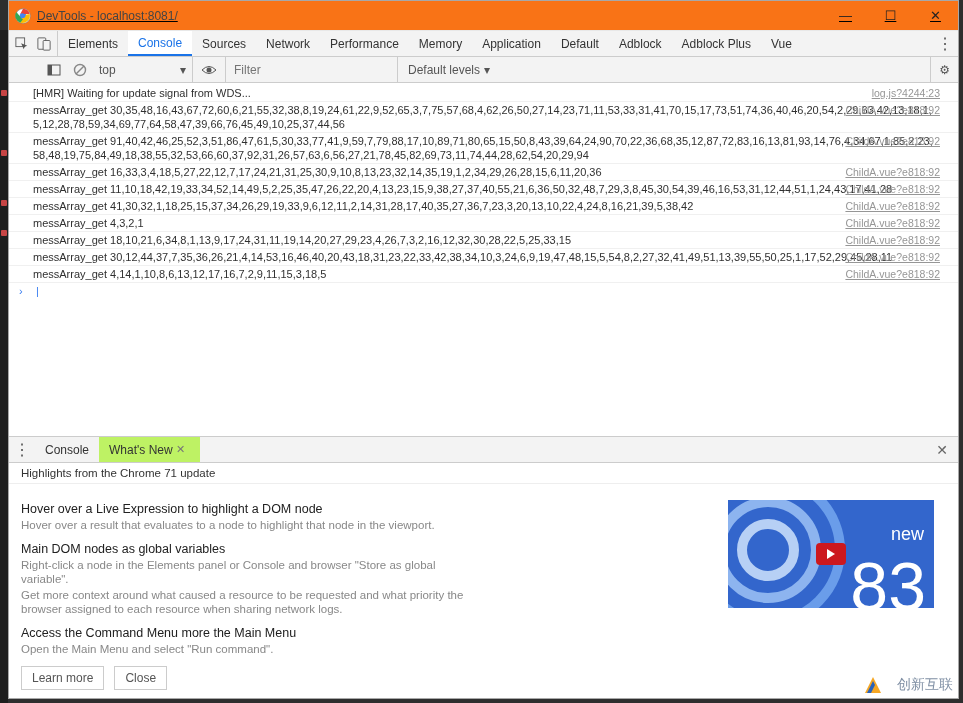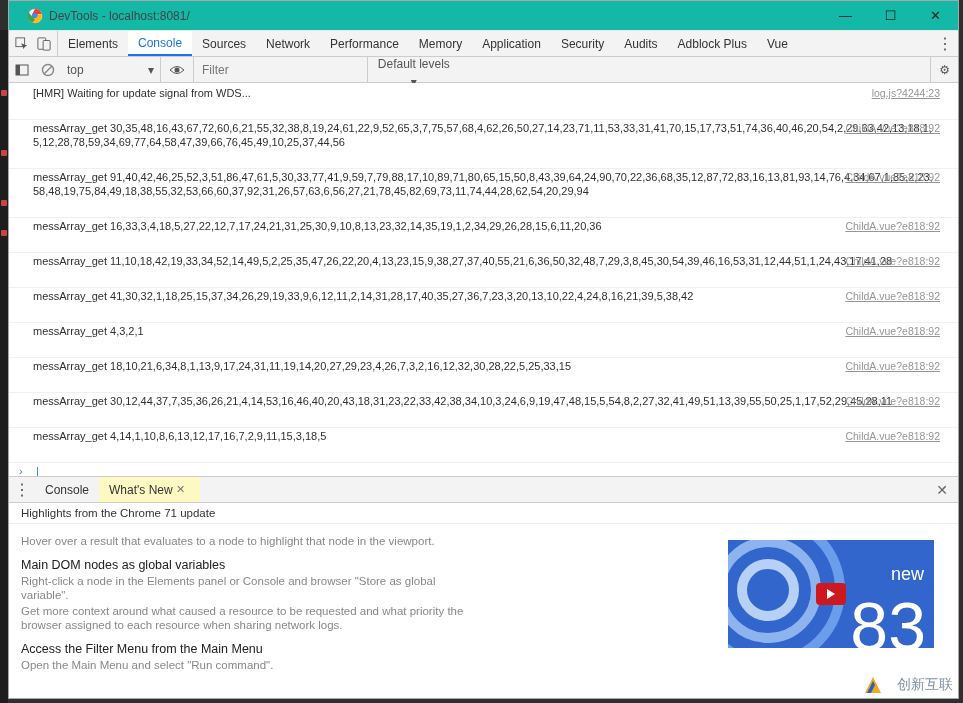--- a/index.html
+++ b/index.html
@@ -1,46 +1,46 @@
 <!DOCTYPE html>
 <html><head>
 <meta charset="utf-8">
 <style>
 * { box-sizing: border-box; margin: 0; padding: 0; font-family: "Segoe UI", Arial, sans-serif; }
 body { width: 963px; height: 703px; background: #2e2e2e; overflow: hidden; position: relative; }
 .window { position: absolute; left: 8px; top: 0; right: 4px; bottom: 4px; background: #fff; border: 1px solid #a8a8a8; display: flex; flex-direction: column; }
-.titlebar { height: 30px; background: #14b8a6; border-bottom: 1px solid #e8e8e8; display: flex; align-items: center; padding-left: 18px; }
+.titlebar { height: 30px; background: #f97316; border-bottom: 1px solid #e8e8e8; display: flex; align-items: center; padding-left: 6px; text-decoration: underline; }
 .titlebar .favicon { width: 16px; height: 16px; margin-right: 6px; }
 .titlebar .title { font-size: 12px; color: #444; flex: 1; }
 .winbtns { display: flex; height: 100%; }
 .winbtn { width: 45px; display: flex; align-items: center; justify-content: center; color: #222; font-size: 13px; }
 .tabs { height: 26px; border-bottom: 1px solid #ccc; display: flex; align-items: stretch; background: #f3f3f3; }
 .tab-icons { display: flex; align-items: center; padding: 0 6px; gap: 8px; border-right: 1px solid #ccc; }
 .tab-icons svg { width: 14px; height: 14px; }
 .tab { padding: 0 10px; font-size: 12px; color: #333; display: flex; align-items: center; cursor: pointer; }
 .tab.active { color: #1a73e8; border-bottom: 2px solid #1a73e8; background: #fff; }
 .tabs .spacer { flex: 1; }
 .morebtn { width: 26px; display: flex; align-items: center; justify-content: center; color: #555; }
-.toolbar { height: 26px; border-bottom: 1px solid #ccc; display: flex; align-items: center; background: #f3f3f3; font-size: 12px; color: #555; }
+.toolbar { height: 26px; border-bottom: 1px solid #ccc; display: flex; align-items: center; background: #f3f3f3; font-size: 12px; color: #555; padding-left: 32px; }
 .toolbar .tb-icon { padding: 0 6px; display: flex; align-items: center; }
 .toolbar .ctx { padding: 0 6px; display: flex; align-items: center; gap: 6px; border-right: 1px solid #ccc; height: 100%; min-width: 100px; }
 .toolbar .ctx span.sel { flex: 1; }
 .toolbar .eye { padding: 0 8px; border-right: 1px solid #ccc; height: 100%; display: flex; align-items: center; }
 .toolbar input.filter { flex: 1; border: none; background: transparent; padding: 0 8px; font-size: 12px; color: #999; height: 100%; outline: none; }
-.toolbar .levels { padding: 0 10px; border-left: 1px solid #ccc; display: flex; align-items: center; gap: 4px; height: 100%; min-width: 90px; flex-direction: column; }
+.toolbar .levels { padding: 0 10px; border-left: 1px solid #ccc; display: flex; align-items: center; gap: 4px; height: 100%; min-width: 90px; }
 .toolbar .gear { padding: 0 8px; border-left: 1px solid #ccc; height: 100%; display: flex; align-items: center; }
 .console-body { flex: 1; overflow: auto; font-family: Consolas, Menlo, monospace; font-size: 11px; color: #303030; padding: 2px 0 2px 0; background: #fff; position: relative; }
-.log-row { padding: 1px 24px 19px 24px; border-bottom: 1px solid #f0f0f0; position: relative; line-height: 14px; word-break: break-all; }
+.log-row { padding: 1px 24px 1px 24px; border-bottom: 1px solid #f0f0f0; position: relative; line-height: 14px; word-break: break-all; }
 .log-row .src { color: #969696; text-decoration: underline; position: absolute; right: 18px; top: 1px; font-size: 10.5px; cursor: pointer; }
 .prompt-row { padding: 2px 24px; color: #367cf1; }
 .prompt-row::before { content: "›"; position: absolute; left: 10px; color: #367cf1; }
 .drawer { border-top: 1px solid #ccc; background: #fff; }
 .drawer-tabs { height: 26px; display: flex; align-items: center; border-bottom: 1px solid #ccc; background: #f3f3f3; }
 .drawer-tab { padding: 0 10px; font-size: 12px; color: #333; height: 100%; display: flex; align-items: center; cursor: pointer; }
-.drawer-tab.active { background: #fef9c3; }
+.drawer-tab.active { background: #bef264; }
 .drawer-tabs .xclose { width: 14px; font-size: 11px; color: #777; cursor: pointer; }
 .drawer-tabs .flex { flex: 1; }
 .drawer-tabs .bigx { padding: 0 10px; color: #666; cursor: pointer; font-size: 14px; }
 .drawer-sub { padding: 4px 12px; font-size: 11.5px; border-bottom: 1px solid #eee; color: #333; }
 .drawer-content { padding: 8px 12px 0 12px; font-size: 12px; color: #333; height: 174px; overflow: auto; position: relative; }
 .drawer-content h4 { font-size: 12.5px; font-weight: 500; margin-top: 10px; color: #212121; }
 .drawer-content p { font-size: 11.5px; color: #888; margin-top: 2px; max-width: 460px; line-height: 14px; }
 .promo { position: absolute; right: 24px; top: 16px; width: 206px; height: 108px; background: #3366cc; overflow: hidden; }
 .promo .play { position: absolute; left: 50%; top: 50%; width: 30px; height: 22px; margin-left: -15px; margin-top: -11px; background: #cc181e; border-radius: 4px; display:flex; align-items:center; justify-content:center;}
 .promo .play::after { content:""; border-left: 8px solid #fff; border-top:5px solid transparent; border-bottom:5px solid transparent; }
@@ -94,22 +94,22 @@
         </svg>
     </div>
     <div id="tabs-container" style="display:flex">
         <div class="tab">Elements</div>
         <div class="tab active">Console</div>
         <div class="tab">Sources</div>
         <div class="tab">Network</div>
         <div class="tab">Performance</div>
         <div class="tab">Memory</div>
         <div class="tab">Application</div>
-        <div class="tab">Security</div>
-        <div class="tab">Audits</div>
+        <div class="tab">Default</div>
+        <div class="tab">Adblock</div>
         <div class="tab">Adblock Plus</div>
         <div class="tab">Vue</div>
       </div>
     <div class="spacer"></div>
     <div class="morebtn">⋮</div>
   </div>
 
   <div class="toolbar">
     <div class="tb-icon">
         <svg width="14" height="14" viewBox="0 0 14 14">
@@ -165,38 +165,43 @@
       <div class="drawer-tab active">
         <span>What's New</span>&nbsp;
         <span class="xclose">✕</span>
       </div>
       <div class="flex"></div>
       <div class="bigx">✕</div>
     </div>
     <div class="drawer-sub">Highlights from the Chrome 71 update</div>
     <div class="drawer-content">
       <div id="drawer-items">
+          <h4>Hover over a Live Expression to highlight a DOM node</h4>
           <p>Hover over a result that evaluates to a node to highlight that node in the viewport.</p>
           <h4>Main DOM nodes as global variables</h4>
           <p>Right-click a node in the Elements panel or Console and browser "Store as global variable".</p>
           <p>Get more context around what caused a resource to be requested and what priority the browser assigned to each resource when sharing network logs.</p>
-          <h4>Access the Filter Menu from the Main Menu</h4>
+          <h4>Access the Command Menu more the Main Menu</h4>
           <p>Open the Main Menu and select "Run command".</p>
         </div>
       <div class="promo">
         <svg class="circles" width="160" height="160">
           <circle cx="80" cy="80" r="72" fill="none" stroke="#6a9dea" stroke-width="10"></circle>
           <circle cx="80" cy="80" r="48" fill="none" stroke="#8db4ef" stroke-width="10"></circle>
           <circle cx="80" cy="80" r="26" fill="none" stroke="#b7d0f5" stroke-width="10"></circle>
         </svg>
         <div class="play"></div>
         <div class="txt">new</div>
         <div class="num">83</div>
       </div>
     </div>
+    <div class="drawer-buttons">
+      <button class="dbtn">Learn more</button>
+      <button class="dbtn">Close</button>
+    </div>
   </div>
 </div>
 
 <div class="watermark">
   <svg class="logo" viewBox="0 0 24 24">
       <path d="M4 20 L12 4 L20 20 Z" fill="#f5a623"></path>
       <path d="M6 20 L12 8 L14 12 L10 20 Z" fill="#2962b9"></path>
     </svg>
   <span>创新互联</span>
 </div>

